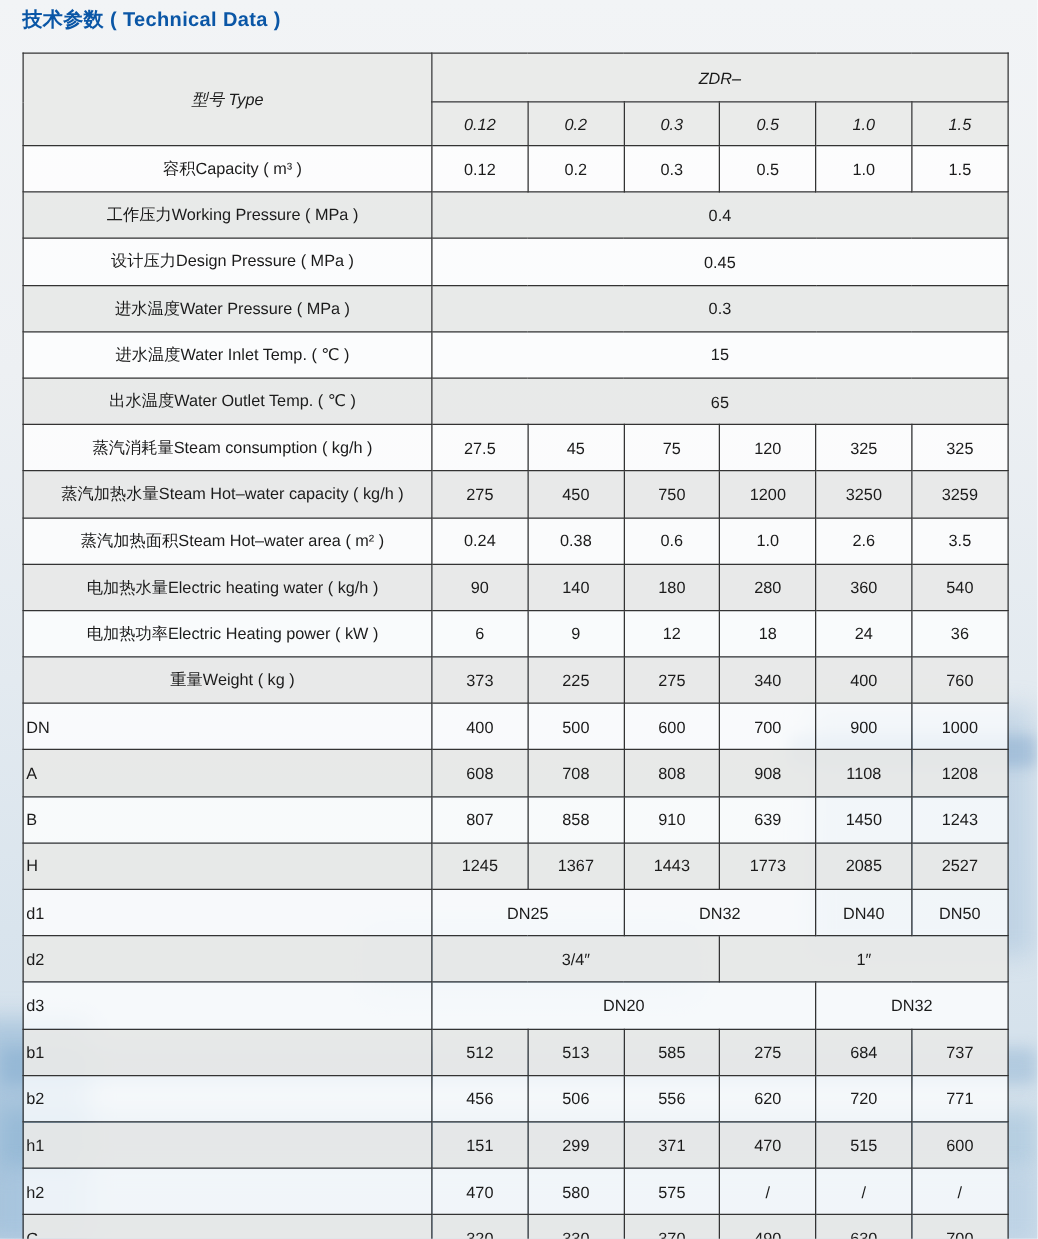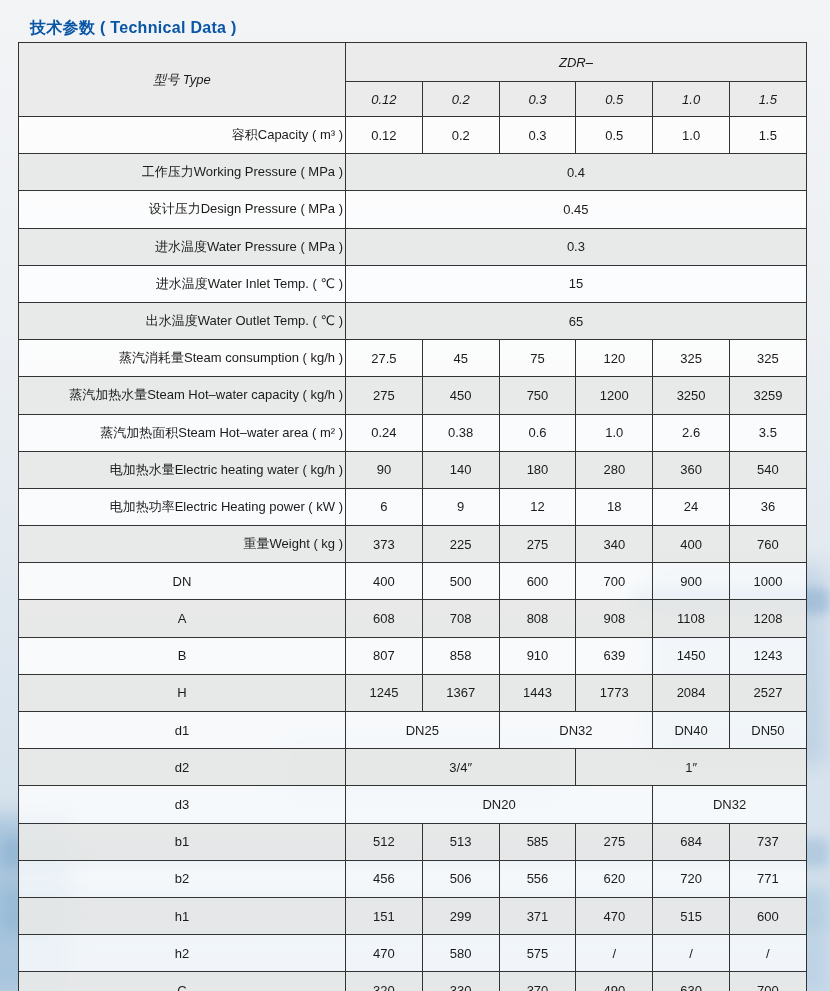--- a/index.html
+++ b/index.html
@@ -12,40 +12,40 @@
   .art{position:absolute;border-radius:6px;}
   .art-right-blobs{left:648px;top:565px;width:180px;height:200px;background:rgba(140,178,212,.32);filter:blur(10px);}
   .art-right-text{left:630px;top:588px;width:200px;height:26px;background:rgba(90,140,190,.30);filter:blur(5px);}
   .art-mid-blob{left:290px;top:742px;width:270px;height:55px;background:rgba(158,194,222,.30);filter:blur(12px);}
   .art-band1{left:0;top:838px;width:830px;height:30px;background:rgba(118,164,202,.36);filter:blur(6px);}
   .art-band2{left:0;top:888px;width:830px;height:46px;background:rgba(138,178,210,.38);filter:blur(8px);}
   .art-left-patch{left:-20px;top:815px;width:92px;height:180px;background:rgba(108,158,200,.40);filter:blur(10px);}
   .art-bottom-wash{left:0;top:935px;width:830px;height:60px;background:rgba(168,198,224,.45);filter:blur(9px);}
 
   .title{
-    position:absolute;left:18px;top:6px;z-index:2;margin:12px;
+    position:absolute;left:18px;top:6px;z-index:2;margin:0;
     font-size:16px;font-weight:bold;color:#0a56a6;letter-spacing:.3px;
   }
   table.spec{
     position:absolute;left:18px;top:42px;z-index:1;
     width:788px;border-collapse:collapse;table-layout:fixed;
   }
   .spec td{
     border:1.5px solid #333;
     font-size:13px;color:#1b1b1b;
     text-align:center;vertical-align:middle;
     padding:0 2px;overflow:hidden;white-space:nowrap;
     background:rgba(255,255,255,0.78);
   }
   .spec thead td{height:38px;background:rgba(233,234,233,0.96);font-weight:normal;font-style:italic;}
   .spec thead tr.sizes-tr td{height:34px;}
   .spec tbody td{height:36.2px;}
   .spec tbody tr.shaded td{background:rgba(232,233,232,0.94);}
-  td.label-cell{text-align:right;padding-left:10px;}
-  td.label-cell.center{text-align:center;padding-left:2px;margin-top:38px;}
+  td.label-cell{text-align:center;padding-left:10px;}
+  td.label-cell.center{text-align:left;padding-left:2px;margin-top:38px;}
 </style>
 </head>
 <body>
 
 <div class="bg-art">
   <div class="art art-right-blobs"></div>
   <div class="art art-right-text"></div>
   <div class="art art-mid-blob"></div>
   <div class="art art-band1"></div>
   <div class="art art-band2"></div>
@@ -189,21 +189,21 @@
         <td class="value-cell">639</td>
         <td class="value-cell">1450</td>
         <td class="value-cell">1243</td>
       </tr>
       <tr class="shaded">
         <td class="label-cell center">H</td>
         <td class="value-cell">1245</td>
         <td class="value-cell">1367</td>
         <td class="value-cell">1443</td>
         <td class="value-cell">1773</td>
-        <td class="value-cell">2084</td>
+        <td class="value-cell">2085</td>
         <td class="value-cell">2527</td>
       </tr>
       <tr class="plain">
         <td class="label-cell center">d1</td>
         <td class="value-cell" colspan="2">DN25</td>
         <td class="value-cell" colspan="2">DN32</td>
         <td class="value-cell">DN40</td>
         <td class="value-cell">DN50</td>
       </tr>
       <tr class="shaded">

